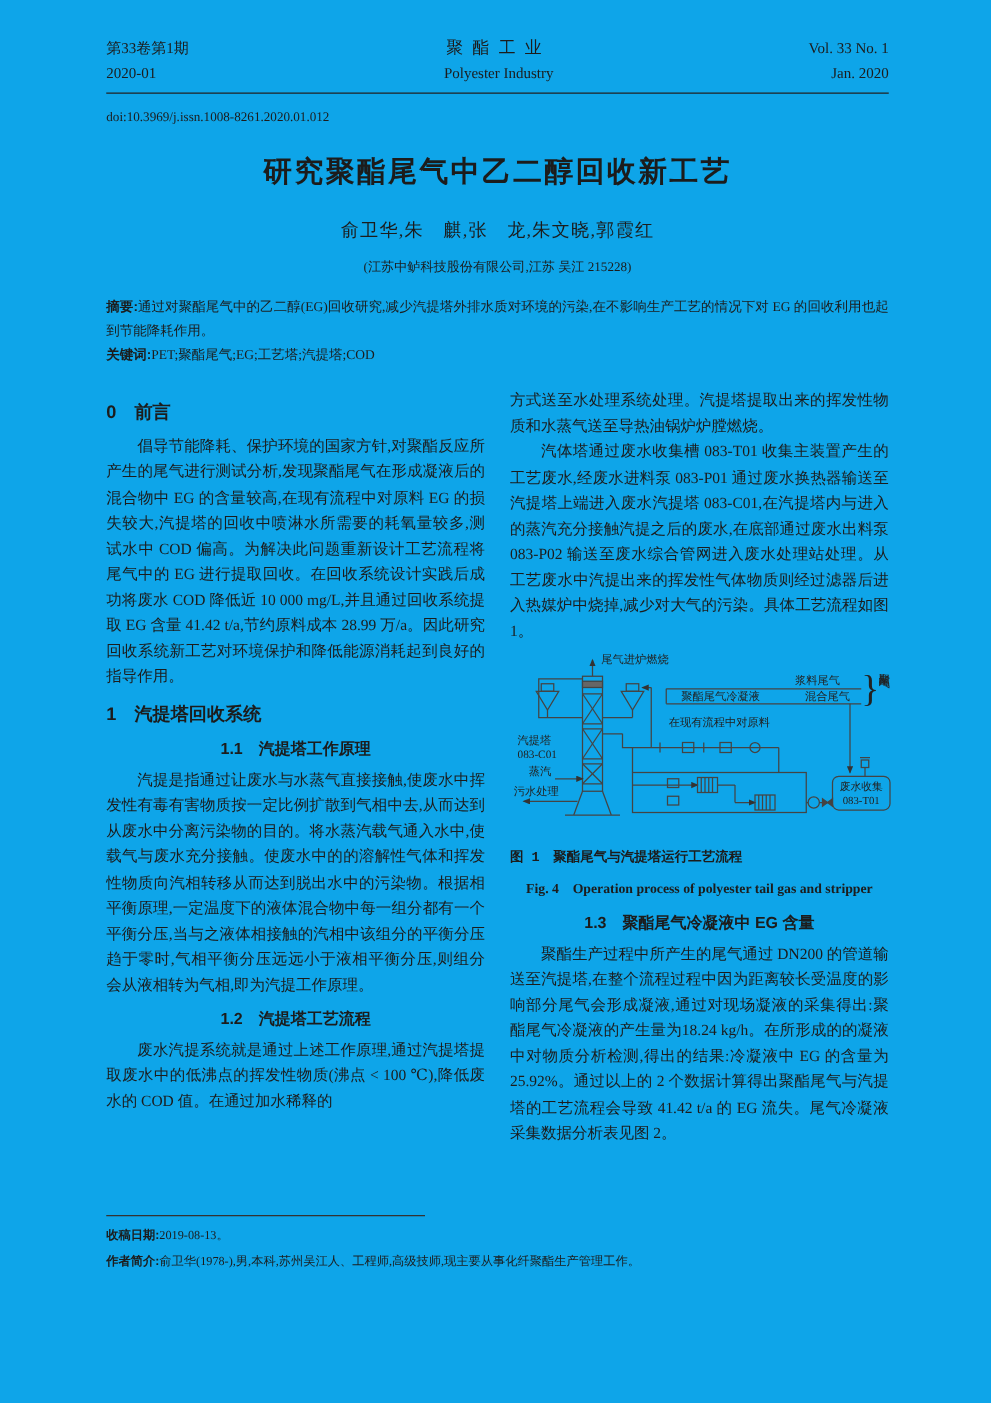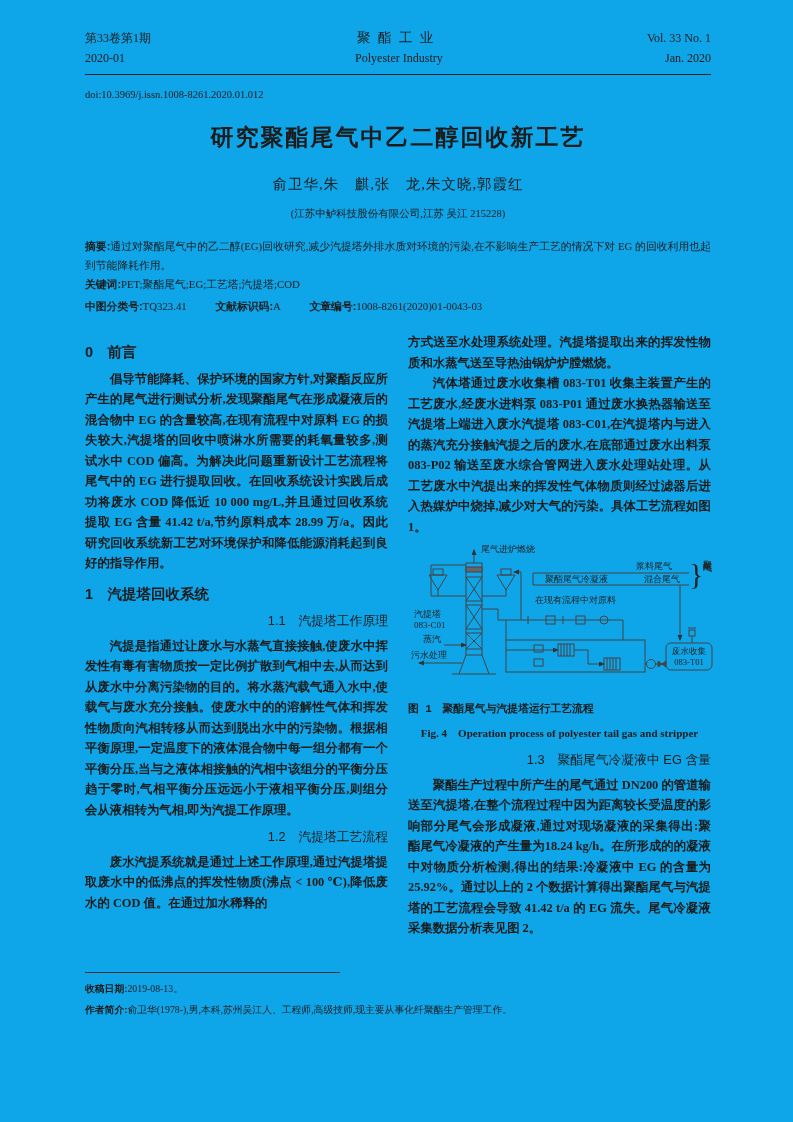--- a/index.html
+++ b/index.html
@@ -24,24 +24,24 @@
   .authors{text-align:center;font-size:14.5px;margin-top:22px;letter-spacing:1px;}
   .affil{text-align:center;font-size:10.5px;margin-top:13px;}
   .absblock{margin-top:16px;font-size:10.8px;line-height:19px;text-align:justify;}
   .blab{font-weight:bold;font-family:"Liberation Sans","DejaVu Sans",sans-serif;}
   .metaline{margin-top:3px;font-size:10.8px;}
   .metaline .gap{display:inline-block;width:26px;}
   
   .cols{display:flex;margin-top:16px;}
   .col{width:303px;font-size:12.4px;line-height:20.5px;text-align:justify;}
   .col.left{margin-right:20px;}
-  .col p{margin:0;text-indent:2em;font-weight:bold;}
+  .col p{margin:0;text-indent:2em;}
   .col p.cont{text-indent:0;}
   h2.sec{font-size:14.5px;margin:10px 0 6px 0;font-family:"Liberation Sans","DejaVu Sans",sans-serif;font-weight:bold;text-align:left;}
-  h3.sub{font-size:12.8px;margin:7px 0 4px 0;font-family:"Liberation Sans","DejaVu Sans",sans-serif;font-weight:normal;text-align:right;}
+  h3.sub{font-size:12.8px;margin:7px 0 4px 0;font-family:"Liberation Sans","DejaVu Sans",sans-serif;font-weight:bold;text-align:center;}
   
   .figwrap{position:relative;width:308px;height:152px;margin:6px 0 2px 0;}
   .figwrap svg{position:absolute;left:0;top:0;}
   .flbl{position:absolute;font-size:9px;line-height:10.5px;color:#222;white-space:nowrap;font-family:"Liberation Serif",serif;}
   .flbl.vert{writing-mode:vertical-rl;letter-spacing:1px;}
   .flbl.brace{font-size:30px;line-height:30px;font-weight:400;}
   .flbl.tanktext{text-align:center;width:46px;white-space:normal;font-size:8.6px;}
   .figcap-cn{text-align:left;font-size:10.8px;font-weight:bold;font-family:Liberation Mono, monospace;margin-top:4px;}
   .figcap-en{text-align:center;font-size:11px;font-weight:bold;margin-top:3px;}
   
@@ -73,25 +73,20 @@
 
     <div class="doi">doi:10.3969/j.issn.1008-8261.2020.01.012</div>
 
     <div class="title">研究聚酯尾气中乙二醇回收新工艺</div>
     <div class="authors">俞卫华,朱　麒,张　龙,朱文晓,郭霞红</div>
     <div class="affil">(江苏中鲈科技股份有限公司,江苏 吴江 215228)</div>
 
     <div class="absblock">
       <div><span class="blab">摘要:</span><span>通过对聚酯尾气中的乙二醇(EG)回收研究,减少汽提塔外排水质对环境的污染,在不影响生产工艺的情况下对 EG 的回收利用也起到节能降耗作用。</span></div>
       <div><span class="blab">关键词:</span><span>PET;聚酯尾气;EG;工艺塔;汽提塔;COD</span></div>
-      <div class="metaline">
-        <span class="blab">中图分类号:</span><span>TQ323.41</span><span class="gap"></span>
-        <span class="blab">文献标识码:</span><span>A</span><span class="gap"></span>
-        <span class="blab">文章编号:</span><span>1008-8261(2020)01-0043-03</span>
-      </div>
     </div>
 
     <div class="cols">
 
       <div class="col left">
         <h2 class="sec">0　前言</h2>
         <p>倡导节能降耗、保护环境的国家方针,对聚酯反应所产生的尾气进行测试分析,发现聚酯尾气在形成凝液后的混合物中 EG 的含量较高,在现有流程中对原料 EG 的损失较大,汽提塔的回收中喷淋水所需要的耗氧量较多,测试水中 COD 偏高。为解决此问题重新设计工艺流程将尾气中的 EG 进行提取回收。在回收系统设计实践后成功将废水 COD 降低近 10 000 mg/L,并且通过回收系统提取 EG 含量 41.42 t/a,节约原料成本 28.99 万/a。因此研究回收系统新工艺对环境保护和降低能源消耗起到良好的指导作用。</p>
         <h2 class="sec">1　汽提塔回收系统</h2>
         <h3 class="sub">1.1　汽提塔工作原理</h3>
         <p>汽提是指通过让废水与水蒸气直接接触,使废水中挥发性有毒有害物质按一定比例扩散到气相中去,从而达到从废水中分离污染物的目的。将水蒸汽载气通入水中,使载气与废水充分接触。使废水中的的溶解性气体和挥发性物质向汽相转移从而达到脱出水中的污染物。根据相平衡原理,一定温度下的液体混合物中每一组分都有一个平衡分压,当与之液体相接触的汽相中该组分的平衡分压趋于零时,气相平衡分压远远小于液相平衡分压,则组分会从液相转为气相,即为汽提工作原理。</p>

